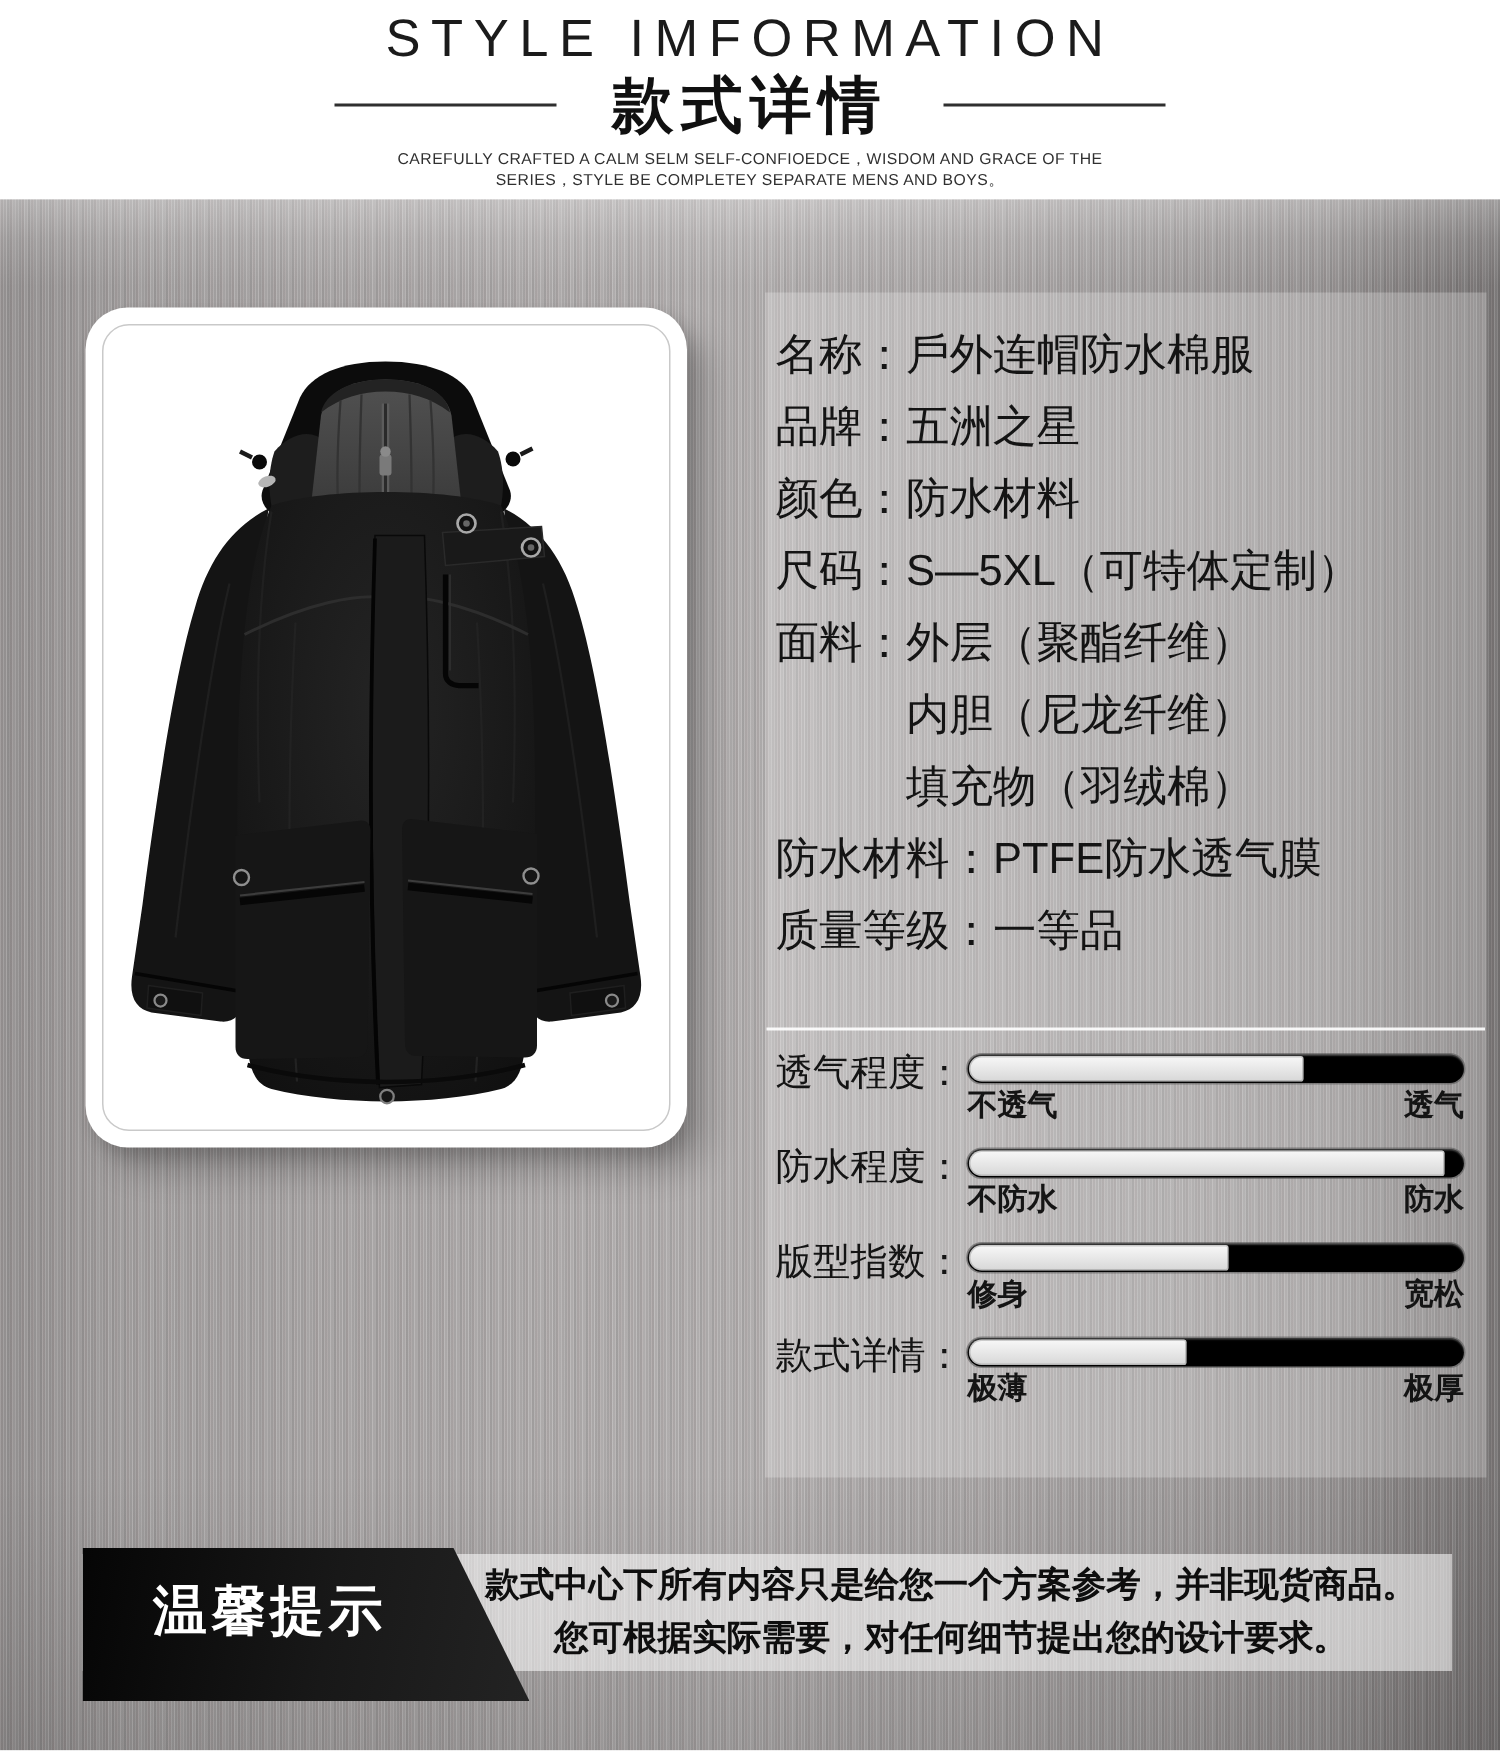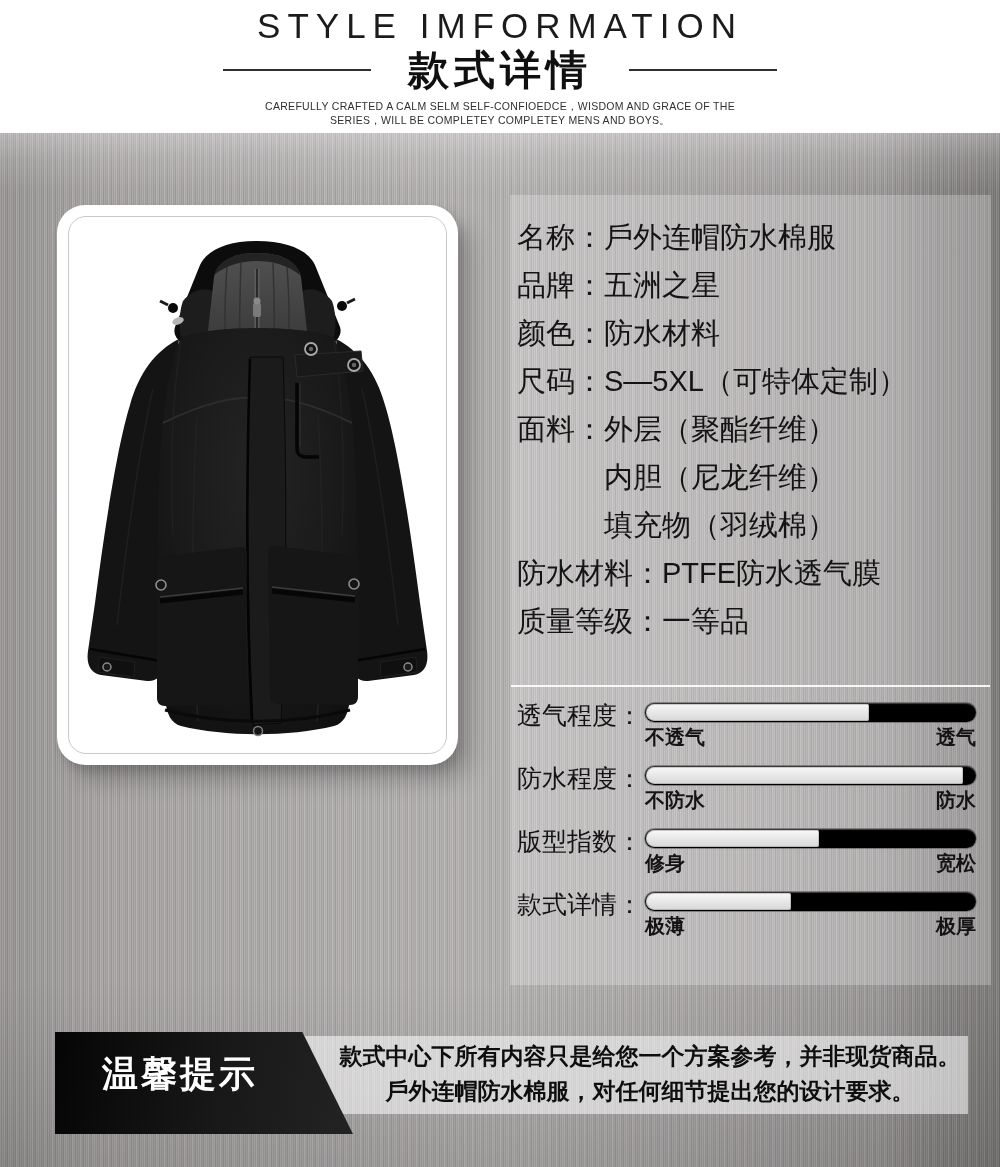--- a/index.html
+++ b/index.html
@@ -55,38 +55,38 @@
        color:#141414;margin-top:3px;line-height:24px;}
 
   
   .notice-panel{position:absolute;left:55px;top:903px;width:913px;height:78px;
         background:rgba(255,255,255,.55);}
   .notice-flag{position:absolute;left:55px;top:899px;width:298px;height:102px;
         background:linear-gradient(100deg,#050505 0%,#181818 55%,#232323 100%);
         clip-path:polygon(0 0, 83% 0, 100% 100%, 0 100%);}
   .notice-badge{position:absolute;left:0;top:0;width:250px;height:84px;line-height:84px;
         text-align:center;font-size:36px;font-weight:700;color:#ffffff;letter-spacing:3px;}
-  .notice-text{position:absolute;left:316px;top:906px;width:668px;text-align:center;}
+  .notice-text{position:absolute;left:300px;top:906px;width:668px;text-align:center;}
   .notice-line{font-size:23px;font-weight:700;line-height:35px;color:#0e0e0e;white-space:nowrap;}
 </style>
 </head>
 <body>
 
 <div class="page">
 
   <div class="header">
     <div class="title-en">STYLE IMFORMATION</div>
     <div class="cn-row">
       <div class="cn-line"></div>
       <div class="title-cn">款式详情</div>
       <div class="cn-line"></div>
     </div>
     <div class="subtitle">
       <div>CAREFULLY CRAFTED A CALM SELM SELF-CONFIOEDCE，WISDOM AND GRACE OF THE</div>
-      <div>SERIES，WILL BE COMPLETEY COMPLETEY MENS AND BOYS。</div>
+      <div>SERIES，STYLE BE COMPLETEY SEPARATE MENS AND BOYS。</div>
     </div>
   </div>
 
   <div class="metal">
 
     <div class="card">
       <svg width="401" height="560" viewBox="0 0 401 560">
         <defs>
           <radialGradient id="gBody" cx="50%" cy="35%" r="80%">
             <stop offset="0%" stop-color="#242424"></stop>
@@ -229,16 +229,16 @@
   </div>
         </div>
     </div>
 
     <div class="notice-panel"></div>
     <div class="notice-flag">
       <div class="notice-badge">温馨提示</div>
     </div>
     <div class="notice-text">
       <div class="notice-line">款式中心下所有内容只是给您一个方案参考，并非现货商品。</div>
-      <div class="notice-line">戶外连帽防水棉服，对任何细节提出您的设计要求。</div>
+      <div class="notice-line">您可根据实际需要，对任何细节提出您的设计要求。</div>
     </div>
   </div>
 </div>
 
 </body></html>

